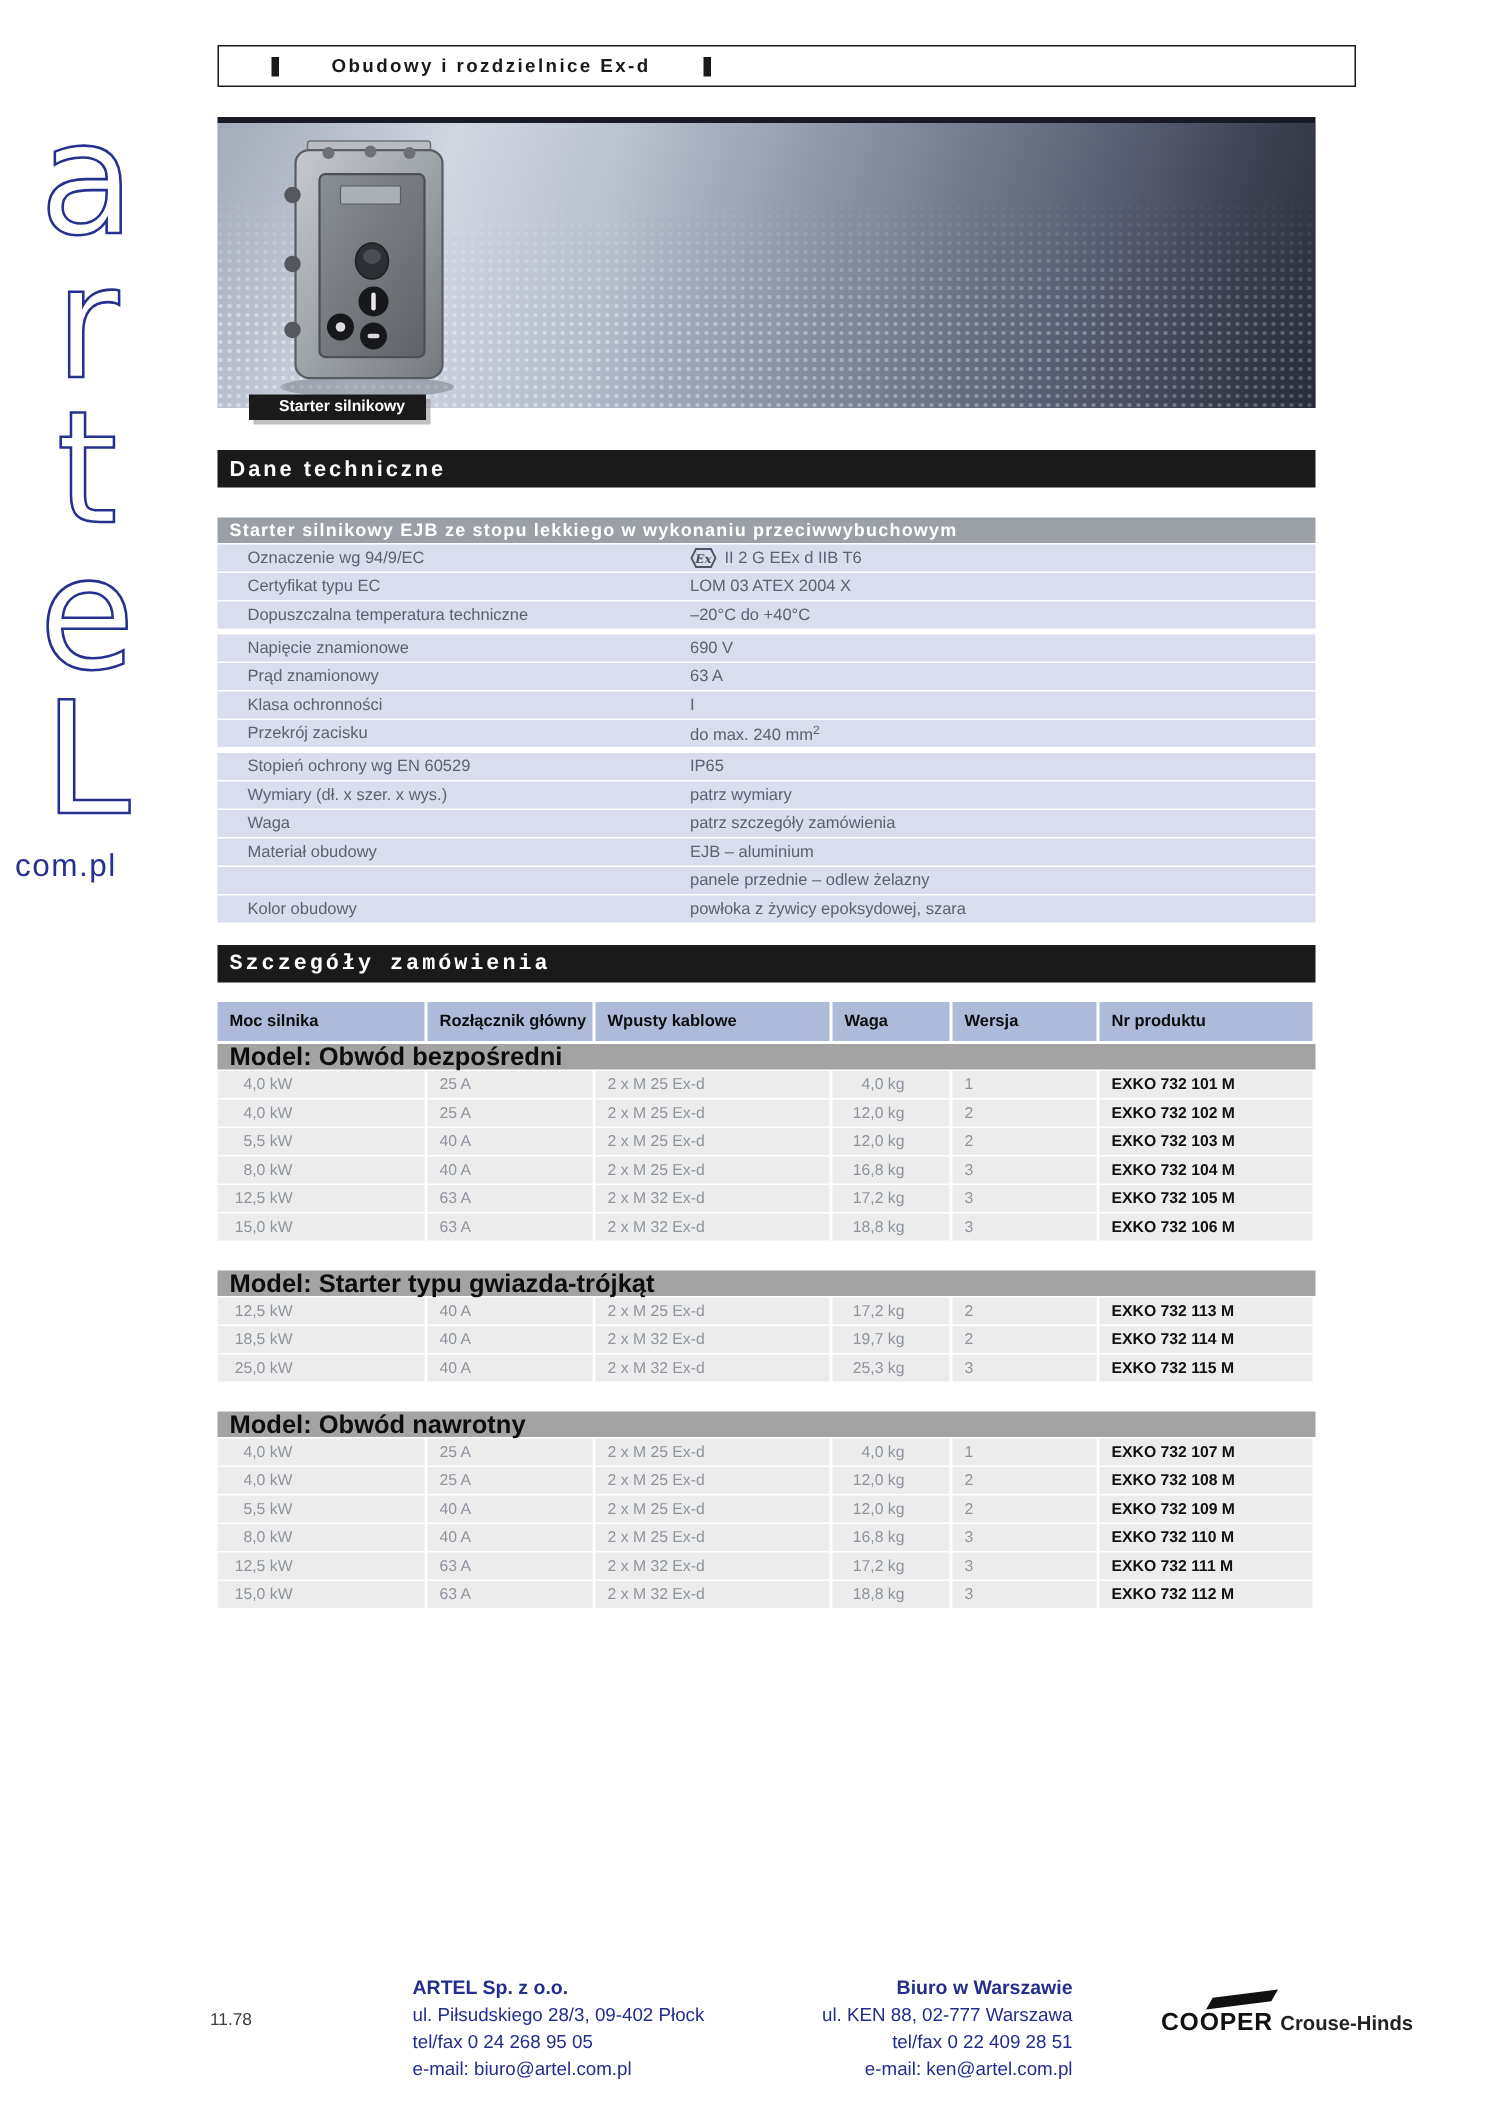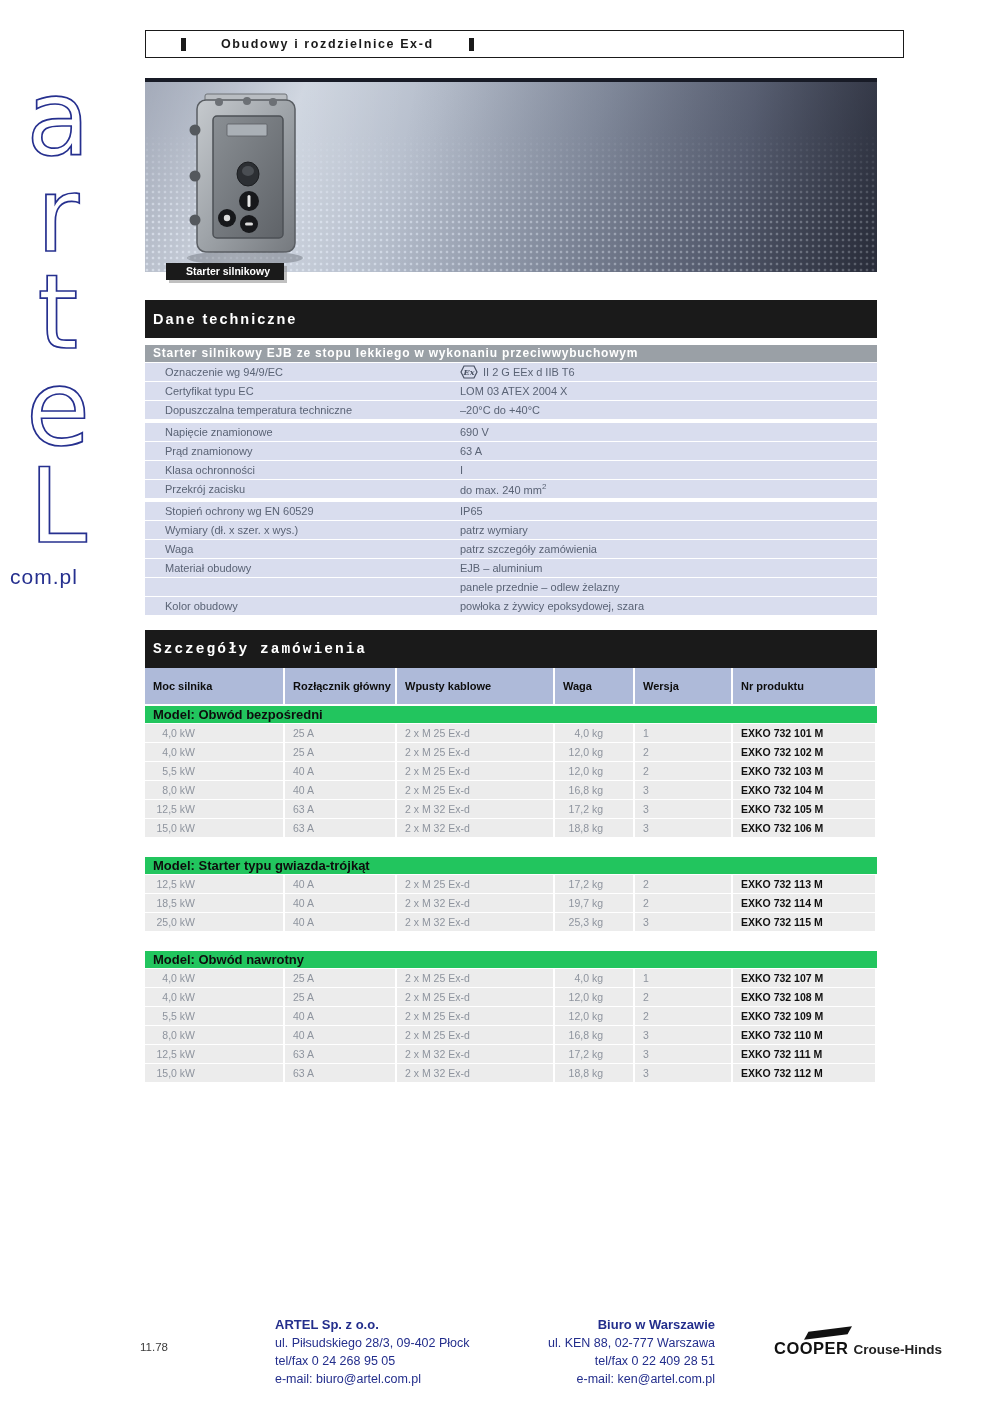--- a/index.html
+++ b/index.html
@@ -38,46 +38,46 @@
     background:linear-gradient(100deg,rgba(255,255,255,0.22) 0%,transparent 35%,rgba(22,27,42,0.28) 80%,rgba(12,14,24,0.5) 100%);
   }
   .hero-photo{position:absolute;left:30px;top:6px;z-index:2;}
   .hero-label{
     position:absolute;left:21px;bottom:-8px;z-index:3;
     background:#1a1a1a;color:#fff;font-weight:bold;font-size:10.5px;
     padding:2px 14px 3px 20px;box-shadow:3px 3px 0 rgba(140,140,140,0.55);
   }
   
   .bar{
-    position:absolute;left:0;width:724px;height:38px;background:#1a1a1a;color:#fff;
+    position:absolute;left:0;width:724px;height:25px;background:#1a1a1a;color:#fff;
     font-weight:bold;font-size:14.5px;letter-spacing:2px;display:flex;align-items:center;padding-left:8px;
   }
   #bar-tech{top:300px;}
   #bar-order{top:630px;font-family:Liberation Mono, monospace;}
   
   .tech-wrap{position:absolute;top:345px;left:0;width:732px;}
   .tech-subheader{
     background:#9aa0a6;color:#fff;font-weight:bold;font-size:12px;letter-spacing:0.8px;
     height:17px;line-height:17px;padding-left:8px;margin-bottom:1px;
   }
   .tech-group{margin-bottom:4px;}
   .tech-group:last-child{margin-bottom:0;}
   .tech-row{display:flex;align-items:center;height:18px;margin-bottom:1px;background:#d9ddee;font-size:11px;color:#5a6375;}
   .tech-row .lab{width:295px;padding-left:20px;flex:none;}
   .tech-row .val{flex:1;display:flex;align-items:center;gap:5px;}
   .sup{font-size:8px;vertical-align:super;}
   
   .order-wrap{position:absolute;top:668px;left:0;width:732px;}
   .ot-grid{display:grid;grid-template-columns:138px 110px 156px 78px 96px 142px;column-gap:2px;row-gap:1px;}
   .ot-head .cell{
-    background:#aebad9;height:36px;display:flex;align-items:center;
+    background:#aebad9;height:26px;display:flex;align-items:center;
     font-weight:bold;font-size:11px;color:#0d0d0d;padding-left:8px;
   }
   .model-band{
-    background:#22c55e;height:17px;line-height:17px;font-weight:bold;font-size:13px;color:#0d0d0d;
+    background:#a3a3a3;height:17px;line-height:17px;font-weight:bold;font-size:17px;color:#0d0d0d;
     padding-left:8px;margin:2px 0 1px 0;
   }
   .ot-row-grid .cell{
     background:#ececec;height:18px;display:flex;align-items:center;
     font-size:10.5px;color:#8e949e;padding-left:8px;
   }
   .ot-row-grid .cell.nr{font-weight:bold;color:#101010;font-size:10.5px;}
   .rnum{display:inline-block;min-width:42px;text-align:right;}
   .wnum{display:inline-block;min-width:40px;text-align:right;}
   .order-section{margin-bottom:20px;}

